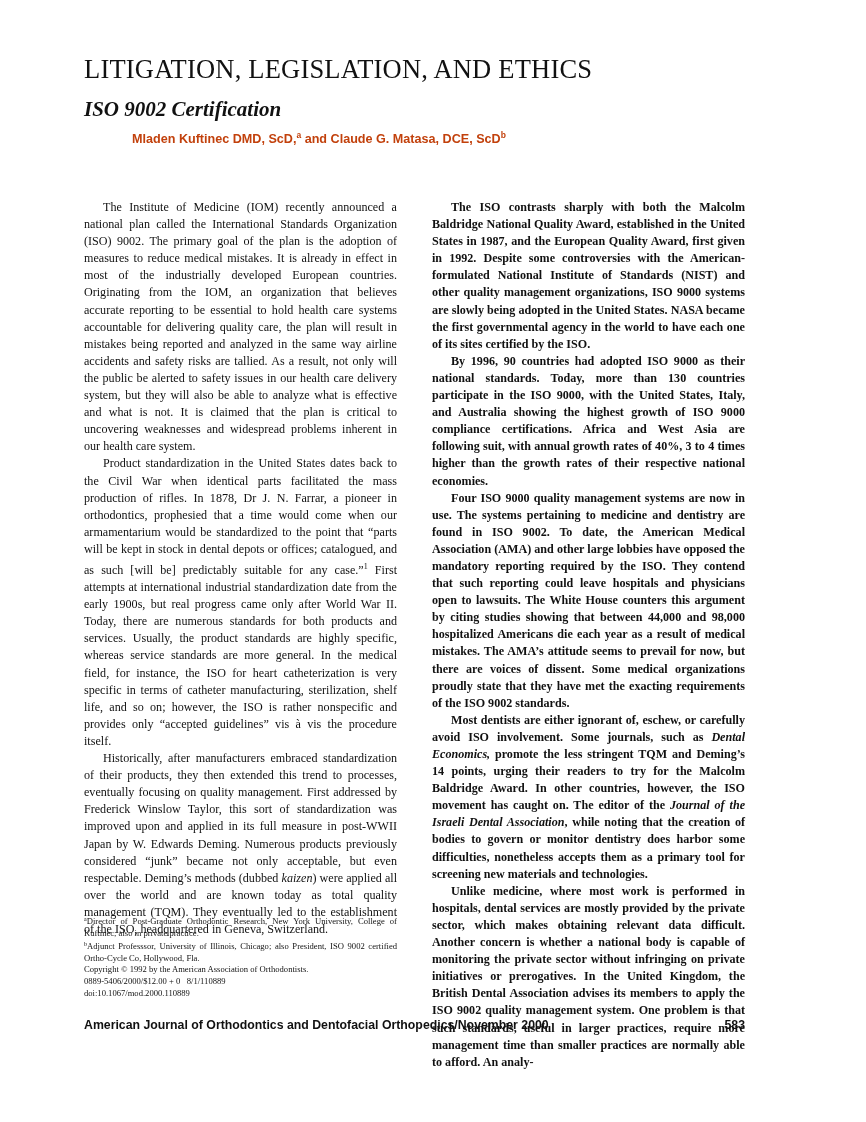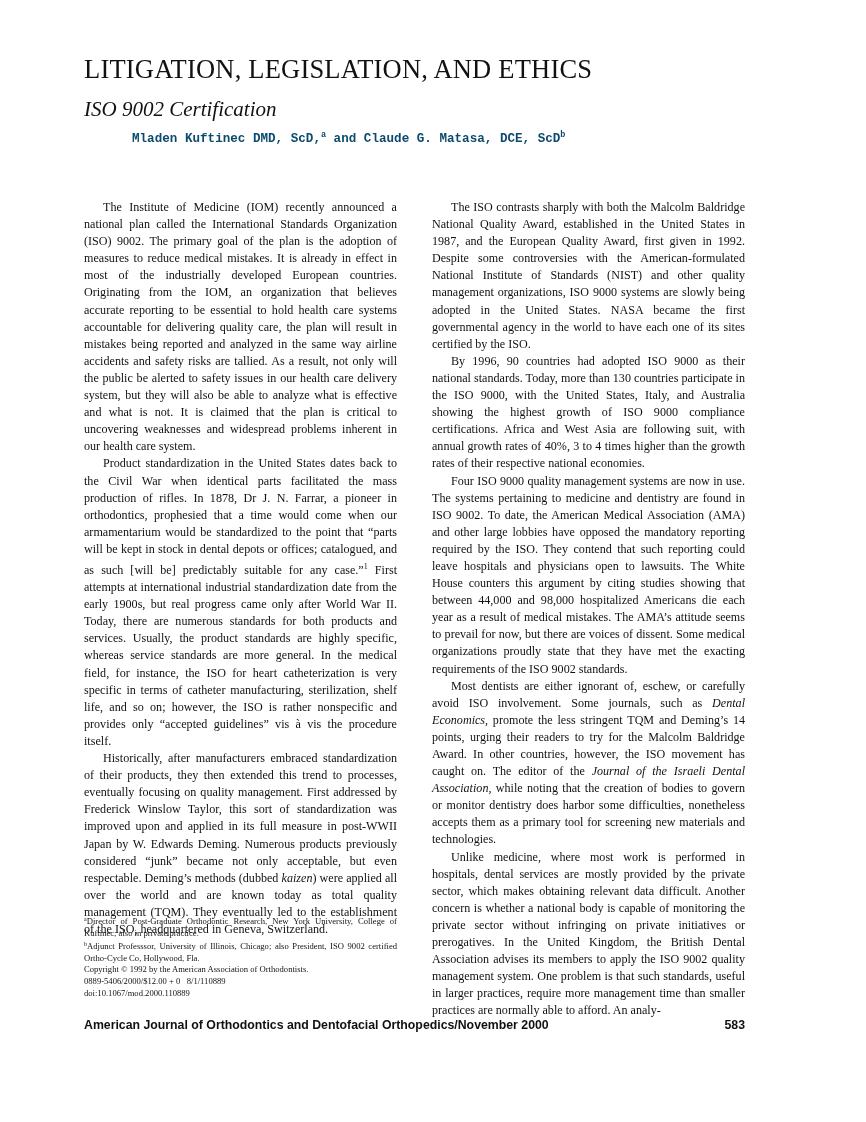--- a/index.html
+++ b/index.html
@@ -7,35 +7,35 @@
   .page { position: absolute; left: 0; top: 0; width: 866px; height: 1122px; }
   .section-title {
     position: absolute; left: 84px; top: 54px;
     font-family: "Liberation Serif", "DejaVu Serif", serif;
     font-size: 26.5px; letter-spacing: 0.2px; color: #111; margin: 0; font-weight: normal;
     white-space: nowrap;
   }
   .article-title {
     position: absolute; left: 84px; top: 97px;
     font-family: "Liberation Serif", "DejaVu Serif", serif;
-    font-style: italic; font-size: 21px; color: #111; margin: 0; font-weight: normal;
+    font-style: italic; font-size: 21px; color: #111; margin: 0; font-weight: bold;
   }
   .authors {
     position: absolute; left: 84px; top: 130px;
-    font-family: Liberation Mono, monospace;
-    font-weight: bold; font-size: 12.6px; color: #0c4a6e; white-space: nowrap; padding-left: 48px;
+    font-family: Liberation Sans, sans-serif;
+    font-weight: bold; font-size: 12.6px; color: #c2410c; white-space: nowrap; padding-left: 48px;
   }
   .authors sup { font-size: 8.5px; vertical-align: 5px; font-weight: bold; }
   .col {
     position: absolute; top: 199px; width: 313px;
     font-family: "Liberation Serif", "DejaVu Serif", serif;
     font-size: 12.1px; line-height: 17.1px; text-align: justify; color: #111;
   }
   .col.left { left: 84px; }
-  .col.right { left: 432px; }
+  .col.right { left: 432px; font-weight: bold; }
   .col p { margin: 0; text-indent: 19px; hyphens: manual; }
   .col i { font-style: italic; }
   .footnotes {
     position: absolute; left: 84px; top: 914px; width: 313px;
     font-family: "Liberation Serif", "DejaVu Serif", serif;
     font-size: 8.6px; line-height: 11.6px; color: #111; text-align: justify;
   }
   .footnotes div { margin: 0; }
   .footnotes sup { font-size: 6px; vertical-align: 3px; }
   .footnotes .bold { font-weight: normal; }

